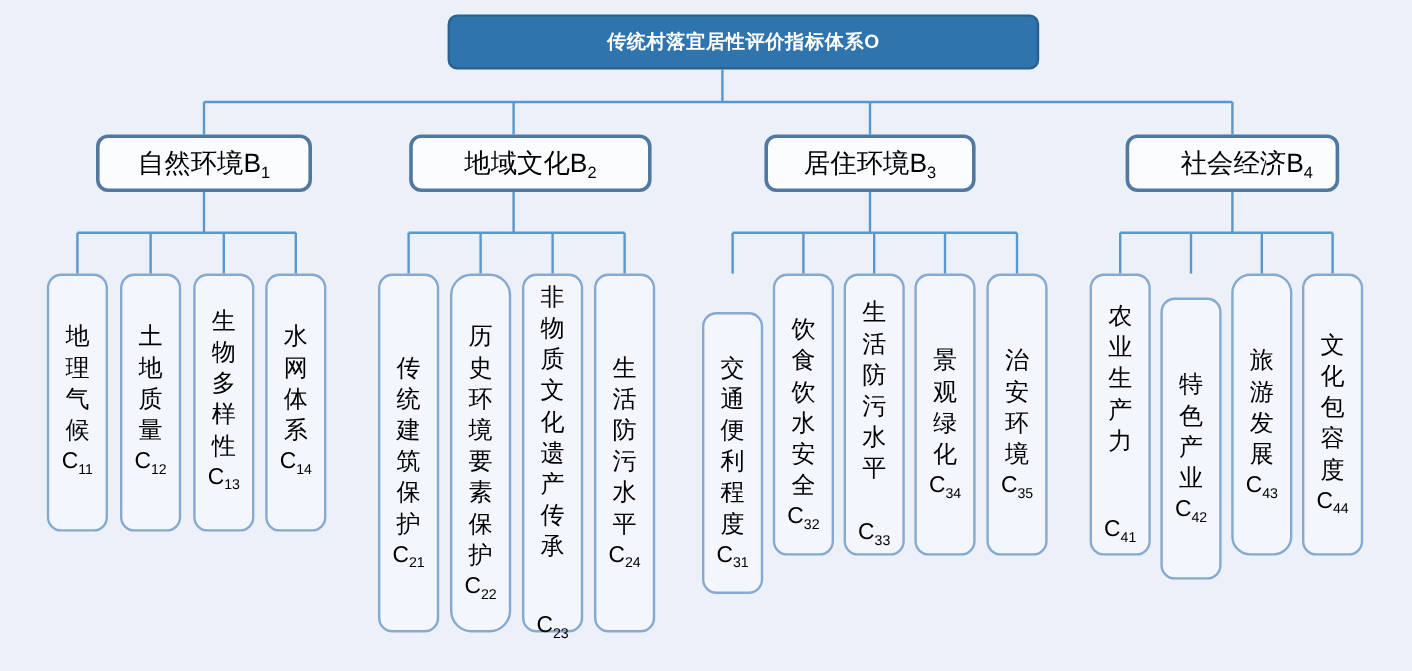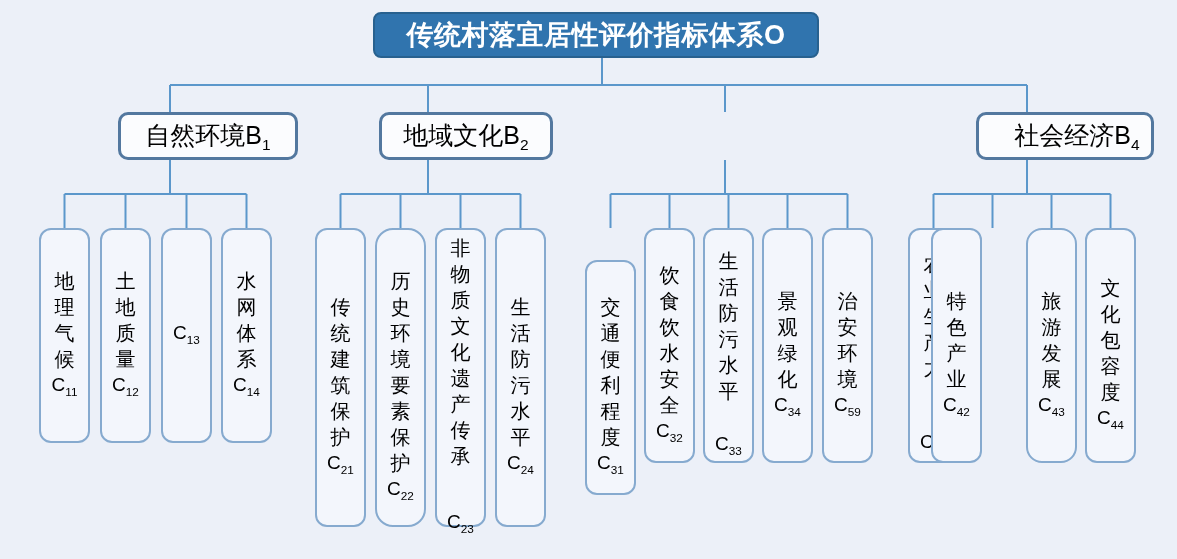--- a/index.html
+++ b/index.html
@@ -11,33 +11,32 @@
   body{background:var(--bg);font-family:"Liberation Sans","DejaVu Sans",sans-serif;color:var(--text);}
   .canvas{position:relative;width:1177px;height:559px;background:var(--bg);overflow:hidden;}
   .canvas *{box-sizing:border-box;}
 
   svg.connectors{position:absolute;left:0;top:0;pointer-events:none;}
   svg.connectors line{stroke:var(--connector);stroke-width:2;}
 
   .node{position:absolute;display:flex;align-items:center;justify-content:center;}
 
   .root-box{
-    left:373px;top:12px;width:446px;height:46px;
+    left:373px;top:12px;width:493px;height:46px;
     background:var(--root-fill);border:2px solid var(--root-border);border-radius:8px;
-    color:var(--root-text);font-size:27px;font-weight:bold;letter-spacing:.5px;
+    color:var(--root-text);font-size:16px;font-weight:bold;letter-spacing:.5px;
   }
 
   .b-box{
     top:112px;height:48px;background:var(--branch-fill);
     border:3px solid var(--branch-border);border-radius:10px;
-    font-size:25px;
-    margin-left:38px;
+    font-size:22px;
   }
   .b-box[data-branch="0"]{left:80px;width:180px;}
-  .b-box[data-branch="1"]{left:341px;width:174px;}
+  .b-box[data-branch="1"]{left:341px;width:202px;}
   .b-box[data-branch="2"]{left:637px;width:176px;}
   .b-box[data-branch="3"]{left:938px;width:178px;padding-left:24px;}
 
   .c-box{
     top:228px;width:51px;background:var(--leaf-fill);
     border:2px solid var(--leaf-border);border-radius:12px;
     display:flex;flex-direction:column;align-items:center;
     padding-top:20px;
   }
   .c-box[data-group="0"]{height:215px;padding-top:0;justify-content:center;}
@@ -45,21 +44,21 @@
   .c-box[data-group="2"]{height:235px;}
   .c-box[data-group="3"]{height:235px;}
 
   .c-box:nth-child(1 of .cg0){left:39px;} .c-box:nth-child(2 of .cg0){left:100px;}
   .c-box:nth-child(3 of .cg0){left:161px;} .c-box:nth-child(4 of .cg0){left:221px;}
   .c-box:nth-child(1 of .cg1){left:315px;} .c-box:nth-child(2 of .cg1){left:375px;border-radius:18px;}
   .c-box:nth-child(3 of .cg1){left:435px;gap:40px;} .c-box:nth-child(4 of .cg1){left:495px;}
   .c-box:nth-child(1 of .cg2){left:585px;margin-top:32px;} .c-box:nth-child(2 of .cg2){left:644px;}
   .c-box:nth-child(3 of .cg2){left:703px;gap:27px;} .c-box:nth-child(4 of .cg2){left:762px;}
   .c-box:nth-child(5 of .cg2){left:822px;}
-  .c-box:nth-child(1 of .cg3){left:908px;gap:48px;} .c-box:nth-child(2 of .cg3){left:931px;}
+  .c-box:nth-child(1 of .cg3){left:908px;gap:48px;} .c-box:nth-child(2 of .cg3){left:967px;margin-top:20px;}
   .c-box:nth-child(3 of .cg3){left:1026px;border-radius:16px;} .c-box:nth-child(4 of .cg3){left:1085px;}
 
   .v-label{
     width:22px;font-size:20px;line-height:26px;text-align:center;
     word-break:break-all;overflow-wrap:anywhere;
   }
   .code{font-size:19px;line-height:25px;text-align:center;}
   .code sub,.b-text sub{font-size:62%;}
   .b-text{white-space:nowrap;}
 </style>
@@ -105,33 +104,37 @@
   <div class="node root-box">
     <span>传统村落宜居性评价指标体系O</span>
   </div>
 
   <div class="node b-box" data-branch="0">
     <span class="b-text"><span>自然环境</span><span>B</span><sub>1</sub></span>
   </div>
   <div class="node b-box" data-branch="1">
     <span class="b-text"><span>地域文化</span><span>B</span><sub>2</sub></span>
   </div>
+  <div class="node b-box" data-branch="2">
+    <span class="b-text"><span>居住环境</span><span>B</span><sub>3</sub></span>
+  </div>
   <div class="node b-box" data-branch="3">
     <span class="b-text"><span>社会经济</span><span>B</span><sub>4</sub></span>
   </div>
 
   <div class="node c-box cg0" data-group="0">
     <div class="v-label">地理气候</div>
     <div class="code"><span>C</span><sub>11</sub></div>
   </div>
   <div class="node c-box cg0" data-group="0">
     <div class="v-label">土地质量</div>
     <div class="code"><span>C</span><sub>12</sub></div>
   </div>
   <div class="node c-box cg0" data-group="0">
+    <div class="v-label">生物多样性</div>
     <div class="code"><span>C</span><sub>13</sub></div>
   </div>
   <div class="node c-box cg0" data-group="0">
     <div class="v-label">水网体系</div>
     <div class="code"><span>C</span><sub>14</sub></div>
   </div>
 
   <div class="node c-box cg1" data-group="1">
     <div class="v-label">传统建筑保护</div>
     <div class="code"><span>C</span><sub>21</sub></div>
@@ -160,21 +163,21 @@
   <div class="node c-box cg2" data-group="2">
     <div class="v-label">生活防污水平</div>
     <div class="code"><span>C</span><sub>33</sub></div>
   </div>
   <div class="node c-box cg2" data-group="2">
     <div class="v-label">景观绿化</div>
     <div class="code"><span>C</span><sub>34</sub></div>
   </div>
   <div class="node c-box cg2" data-group="2">
     <div class="v-label">治安环境</div>
-    <div class="code"><span>C</span><sub>59</sub></div>
+    <div class="code"><span>C</span><sub>35</sub></div>
   </div>
 
   <div class="node c-box cg3" data-group="3">
     <div class="v-label">农业生产力</div>
     <div class="code"><span>C</span><sub>41</sub></div>
   </div>
   <div class="node c-box cg3" data-group="3">
     <div class="v-label">特色产业</div>
     <div class="code"><span>C</span><sub>42</sub></div>
   </div>

